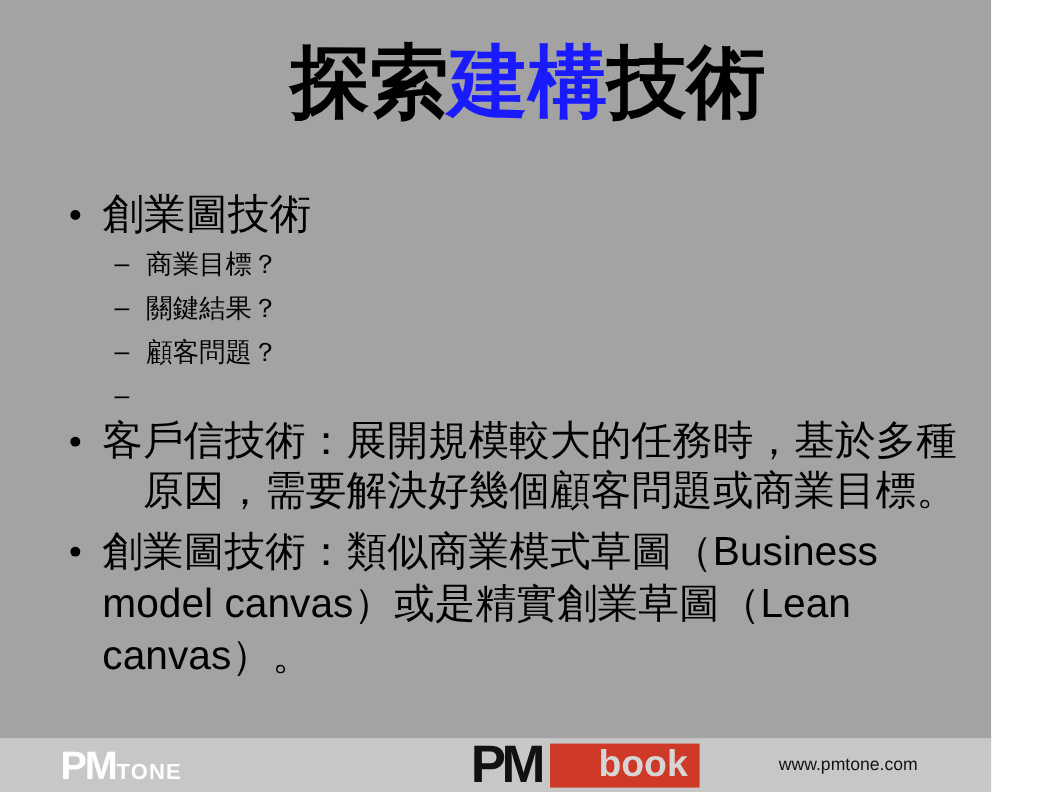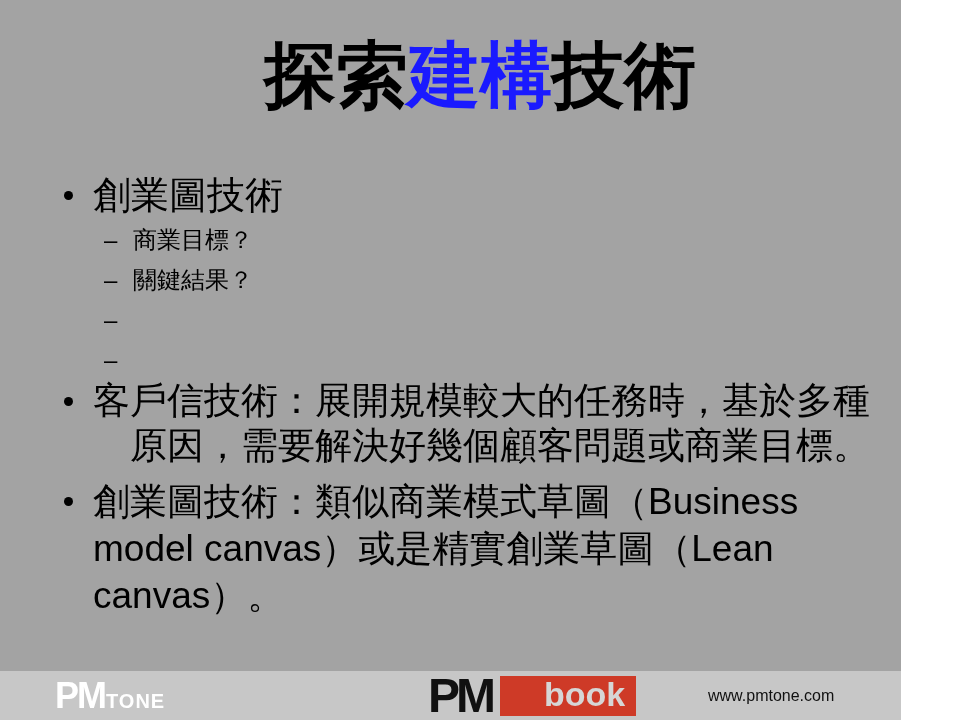--- a/index.html
+++ b/index.html
@@ -69,20 +69,21 @@
     <div class="sub">
       <span class="dash">–</span>
       <span class="stext">商業目標？</span>
     </div>
     <div class="sub">
       <span class="dash">–</span>
       <span class="stext">關鍵結果？</span>
     </div>
     <div class="sub">
       <span class="dash">–</span>
+      <span class="stext">顧客問題？</span>
     </div>
     <div class="sub">
       <span class="dash">–</span>
     </div>
   </div>
 
   <div class="bullet para para2" style="top:378px">
     <span class="dot"></span>
     <span class="btext">客戶信技術：展開規模較大的任務時，基於多種
 原因，需要解決好幾個顧客問題或商業目標。</span>

